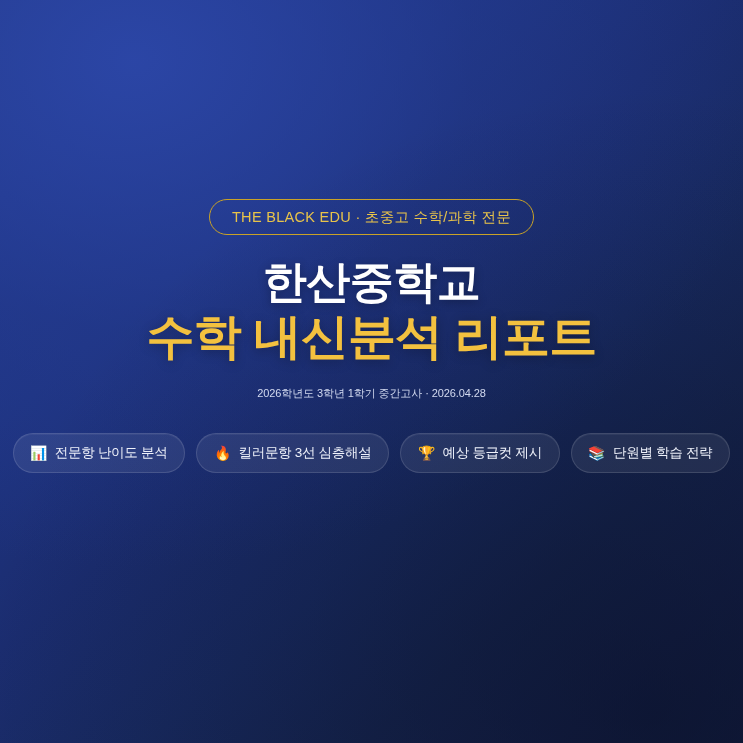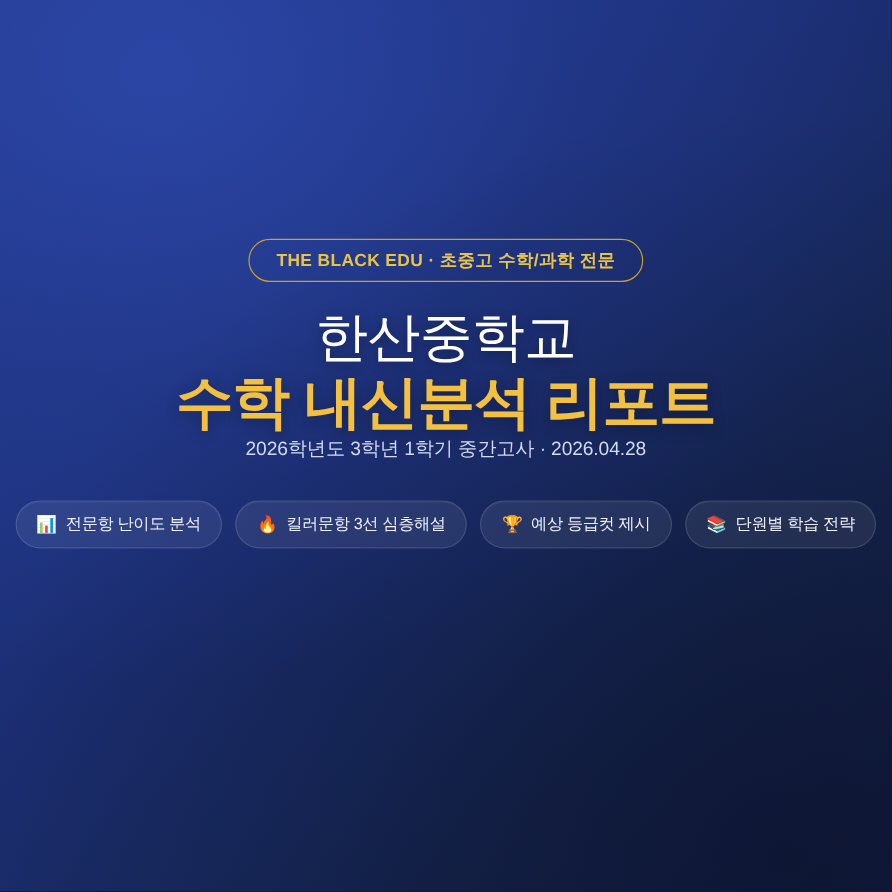--- a/index.html
+++ b/index.html
@@ -57,50 +57,51 @@
   .badge {
     display: inline-flex;
     align-items: center;
     justify-content: center;
     height: 34px;
     padding: 0 22px;
     border: 1.6px solid #c9a227;
     border-radius: 999px;
     color: #e8c34a;
     font-size: 14.5px;
-    font-weight: bold;
+    font-weight: normal;
     letter-spacing: 0.3px;
     white-space: nowrap;
     background: transparent;
   }
 
   
   .title-school {
     margin-top: 22px;
     color: #ffffff;
     font-size: 44px;
-    font-weight: normal;
+    font-weight: bold;
     letter-spacing: -0.5px;
     line-height: 1.12;
     text-shadow: 0 2px 10px rgba(0,0,0,0.30);
   }
   .title-report {
     margin-top: 4px;
     color: #f3c13f;
     font-size: 48px;
     font-weight: bold;
     letter-spacing: -0.8px;
     line-height: 1.12;
     text-shadow: 0 2px 12px rgba(0,0,0,0.30);
   }
 
   
   .subtitle {
+    margin-top: 22px;
     color: #d3daf0;
-    font-size: 16px;
+    font-size: 11px;
     font-weight: normal;
     letter-spacing: -0.1px;
   }
 
   
   .chips {
     margin-top: 32px;
     display: flex;
     justify-content: center;
     align-items: center;

